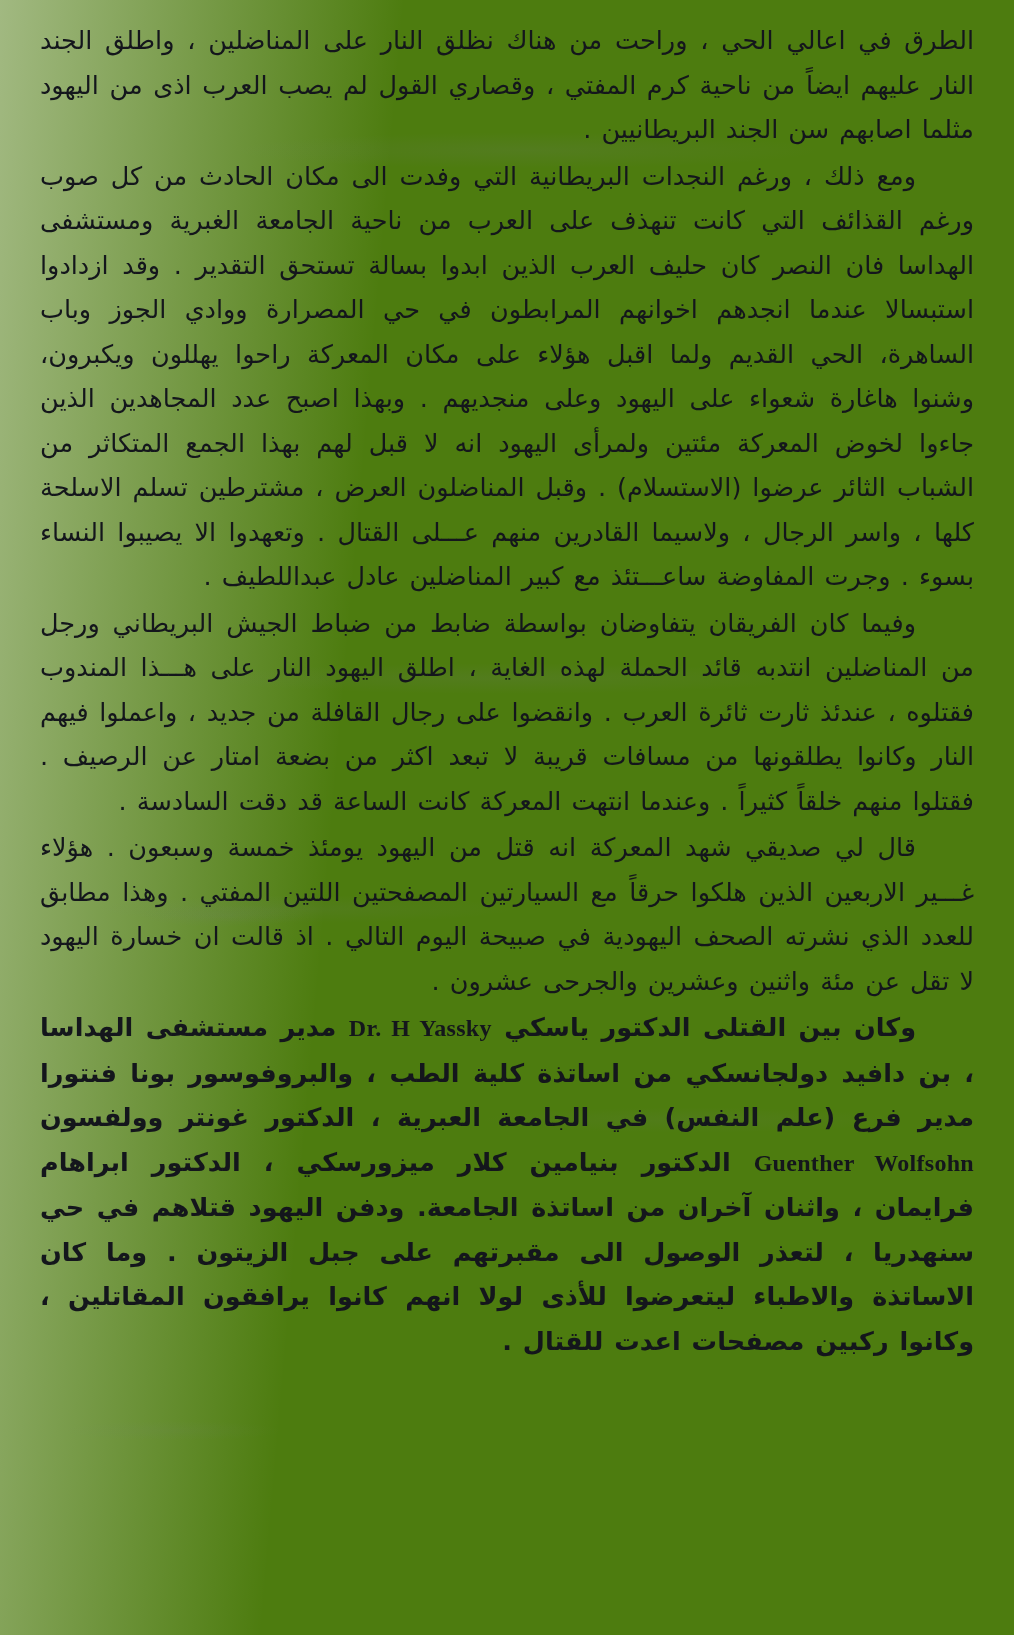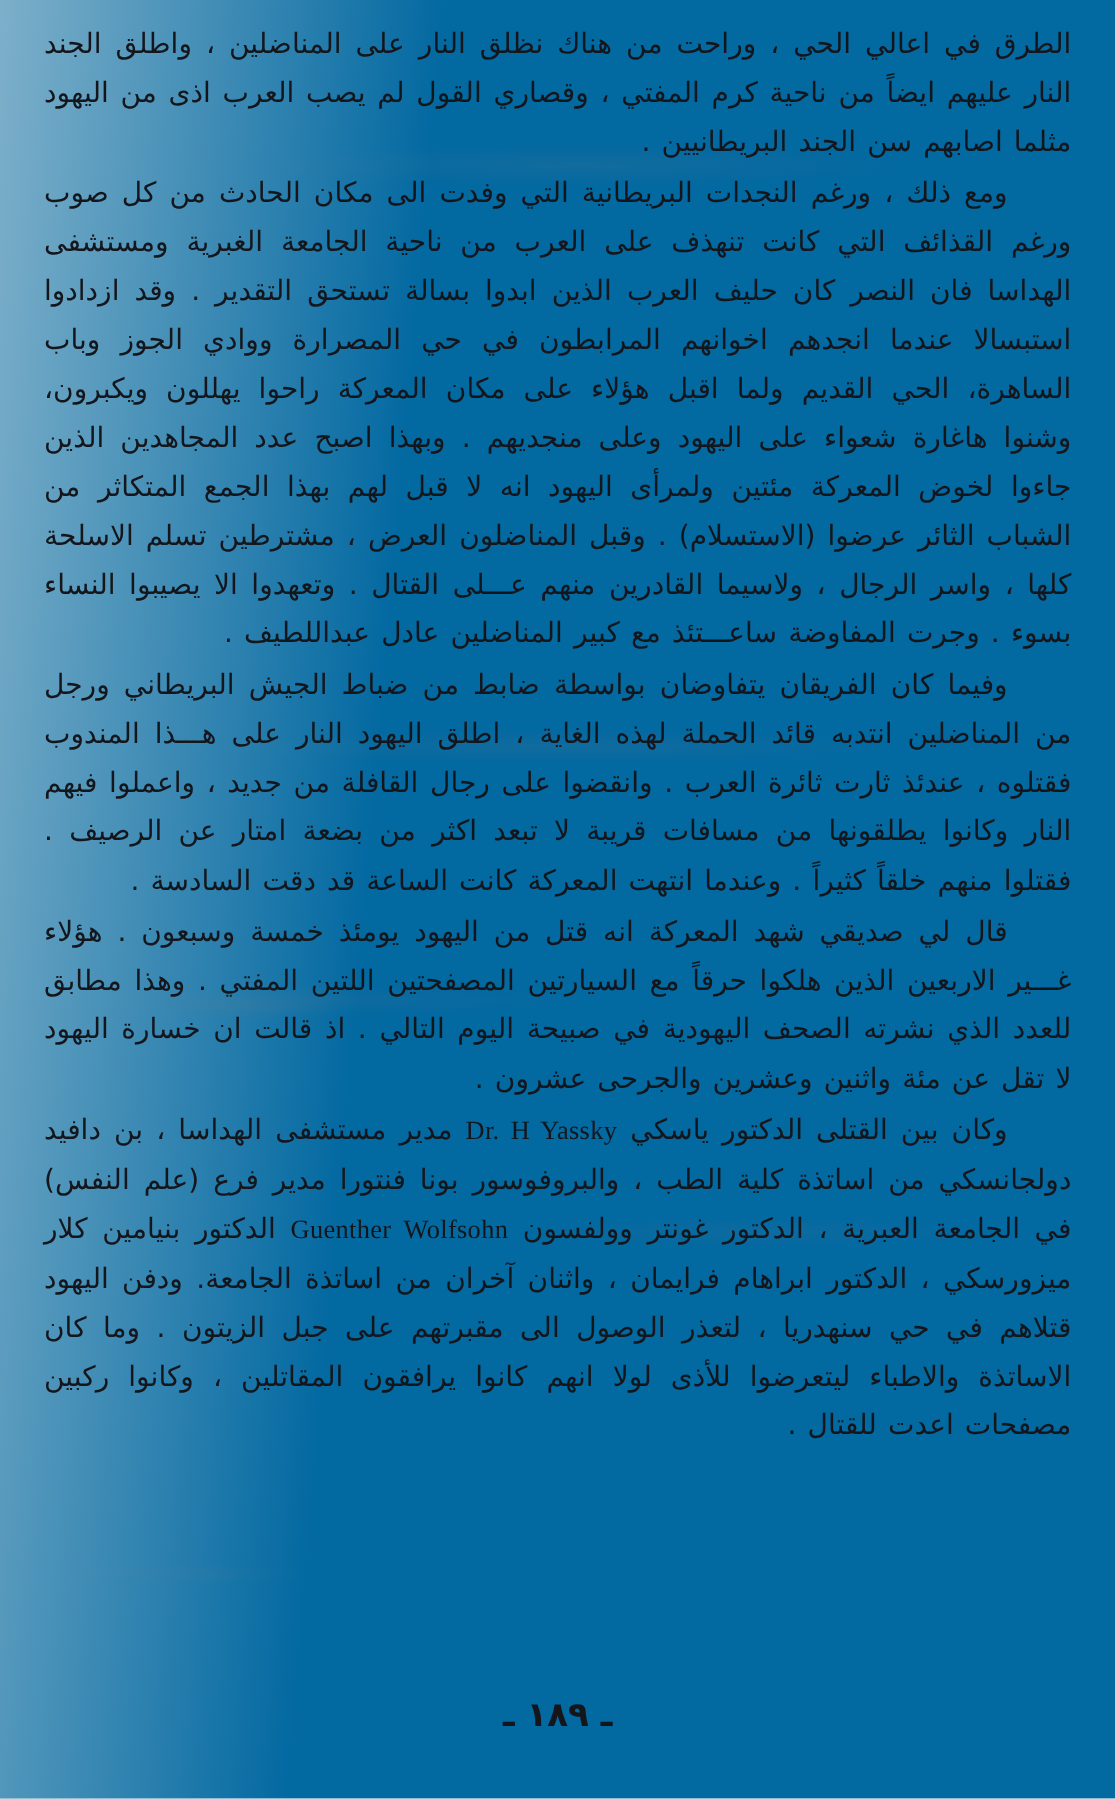--- a/index.html
+++ b/index.html
@@ -9,21 +9,21 @@
     background: #ffffff;
   }
   body {
     font-family: "DejaVu Sans", sans-serif;
   }
   .page {
     position: relative;
     width: 1014px;
     height: 1635px;
     margin: 0 auto;
-    background: #0369a1;
+    background: #4d7c0f;
     overflow: hidden;
   }
   
   .scan-noise {
     position: absolute;
     inset: 0;
     pointer-events: none;
     background:
       radial-gradient(ellipse 420px 26px at 52% 9.2%, rgba(120,125,135,0.13), rgba(255,255,255,0) 70%),
       radial-gradient(ellipse 430px 22px at 50% 41.5%, rgba(120,125,135,0.12), rgba(255,255,255,0) 70%),
@@ -50,20 +50,21 @@
     text-align: justify;
     text-justify: inter-word;
     letter-spacing: 0px;
     word-spacing: 2px;
   }
   p.para.indent {
     text-indent: 58px;
   }
   p.para:last-child {
     margin-bottom: 4px;
+    font-weight: bold;
   }
   .latin {
     font-family: "Liberation Serif", serif;
     font-size: 24px;
     letter-spacing: 0.3px;
   }
   .page-number {
     position: absolute;
     left: 0;
     right: 0;
@@ -84,14 +85,13 @@
   <div class="scan-noise"></div>
 
   <div class="text-column">
     <p class="para">الطرق في اعالي الحي ، وراحت من هناك نظلق النار على المناضلين ، واطلق الجند النار عليهم  ايضاً من ناحية كرم المفتي ، وقصاري القول لم يصب العرب اذى من اليهود  مثلما اصابهم سن الجند البريطانيين .</p>
     <p class="para indent">ومع ذلك ، ورغم  النجدات البريطانية التي وفدت الى مكان الحادث من كل صوب ورغم القذائف التي كانت تنهذف على العرب من ناحية الجامعة الغبرية ومستشفى الهداسا فان النصر كان حليف العرب الذين ابدوا بسالة تستحق التقدير . وقد ازدادوا استبسالا عندما انجدهم اخوانهم المرابطون في حي المصرارة ووادي الجوز وباب الساهرة، الحي القديم ولما اقبل هؤلاء على مكان المعركة راحوا يهللون ويكبرون، وشنوا هاغارة شعواء على اليهود وعلى منجديهم . وبهذا اصبح عدد المجاهدين  الذين جاءوا لخوض المعركة مئتين ولمرأى اليهود انه لا قبل لهم بهذا الجمع المتكاثر من الشباب  الثائر عرضوا  (الاستسلام) . وقبل المناضلون العرض ، مشترطين تسلم الاسلحة كلها ، واسر الرجال ، ولاسيما القادرين منهم عـــلى القتال . وتعهدوا الا يصيبوا النساء بسوء . وجرت المفاوضة  ساعـــتئذ مع كبير المناضلين عادل عبداللطيف .</p>
     <p class="para indent">وفيما كان الفريقان يتفاوضان بواسطة ضابط من ضباط الجيش البريطاني ورجل من المناضلين انتدبه قائد الحملة لهذه الغاية ، اطلق اليهود  النار على هـــذا المندوب فقتلوه ، عندئذ ثارت ثائرة العرب . وانقضوا على رجال القافلة  من جديد ، واعملوا  فيهم النار وكانوا يطلقونها من مسافات قريبة لا تبعد اكثر من بضعة  امتار عن  الرصيف . فقتلوا منهم خلقاً كثيراً . وعندما انتهت المعركة كانت الساعة قد دقت السادسة .</p>
     <p class="para indent">قال لي صديقي شهد المعركة انه قتل من اليهود يومئذ خمسة وسبعون . هؤلاء غـــير الاربعين الذين هلكوا حرقاً مع السيارتين  المصفحتين اللتين  المفتي . وهذا مطابق للعدد الذي نشرته الصحف اليهودية في صبيحة اليوم التالي .  اذ قالت ان خسارة  اليهود لا تقل عن مئة واثنين وعشرين والجرحى عشرون .</p>
     <p class="para indent">وكان بين القتلى الدكتور ياسكي <span class="latin">Dr. H Yassky</span> مدير مستشفى الهداسا ، بن دافيد دولجانسكي من اساتذة كلية الطب ، والبروفوسور بونا  فنتورا مدير  فرع (علم النفس) في الجامعة العبرية ، الدكتور غونتر وولفسون  <span class="latin">Guenther Wolfsohn</span>  الدكتور بنيامين كلار ميزورسكي ، الدكتور ابراهام فرايمان ، واثنان آخران من  اساتذة الجامعة. ودفن اليهود قتلاهم في حي سنهدريا ، لتعذر الوصول الى مقبرتهم على جبل الزيتون . وما كان الاساتذة والاطباء ليتعرضوا للأذى لولا انهم كانوا يرافقون المقاتلين ، وكانوا ركبين مصفحات اعدت للقتال .</p>
   </div>
 
-  <div class="page-number">ـ ١٨٩ ـ</div>
 </div>
 
 </body></html>

